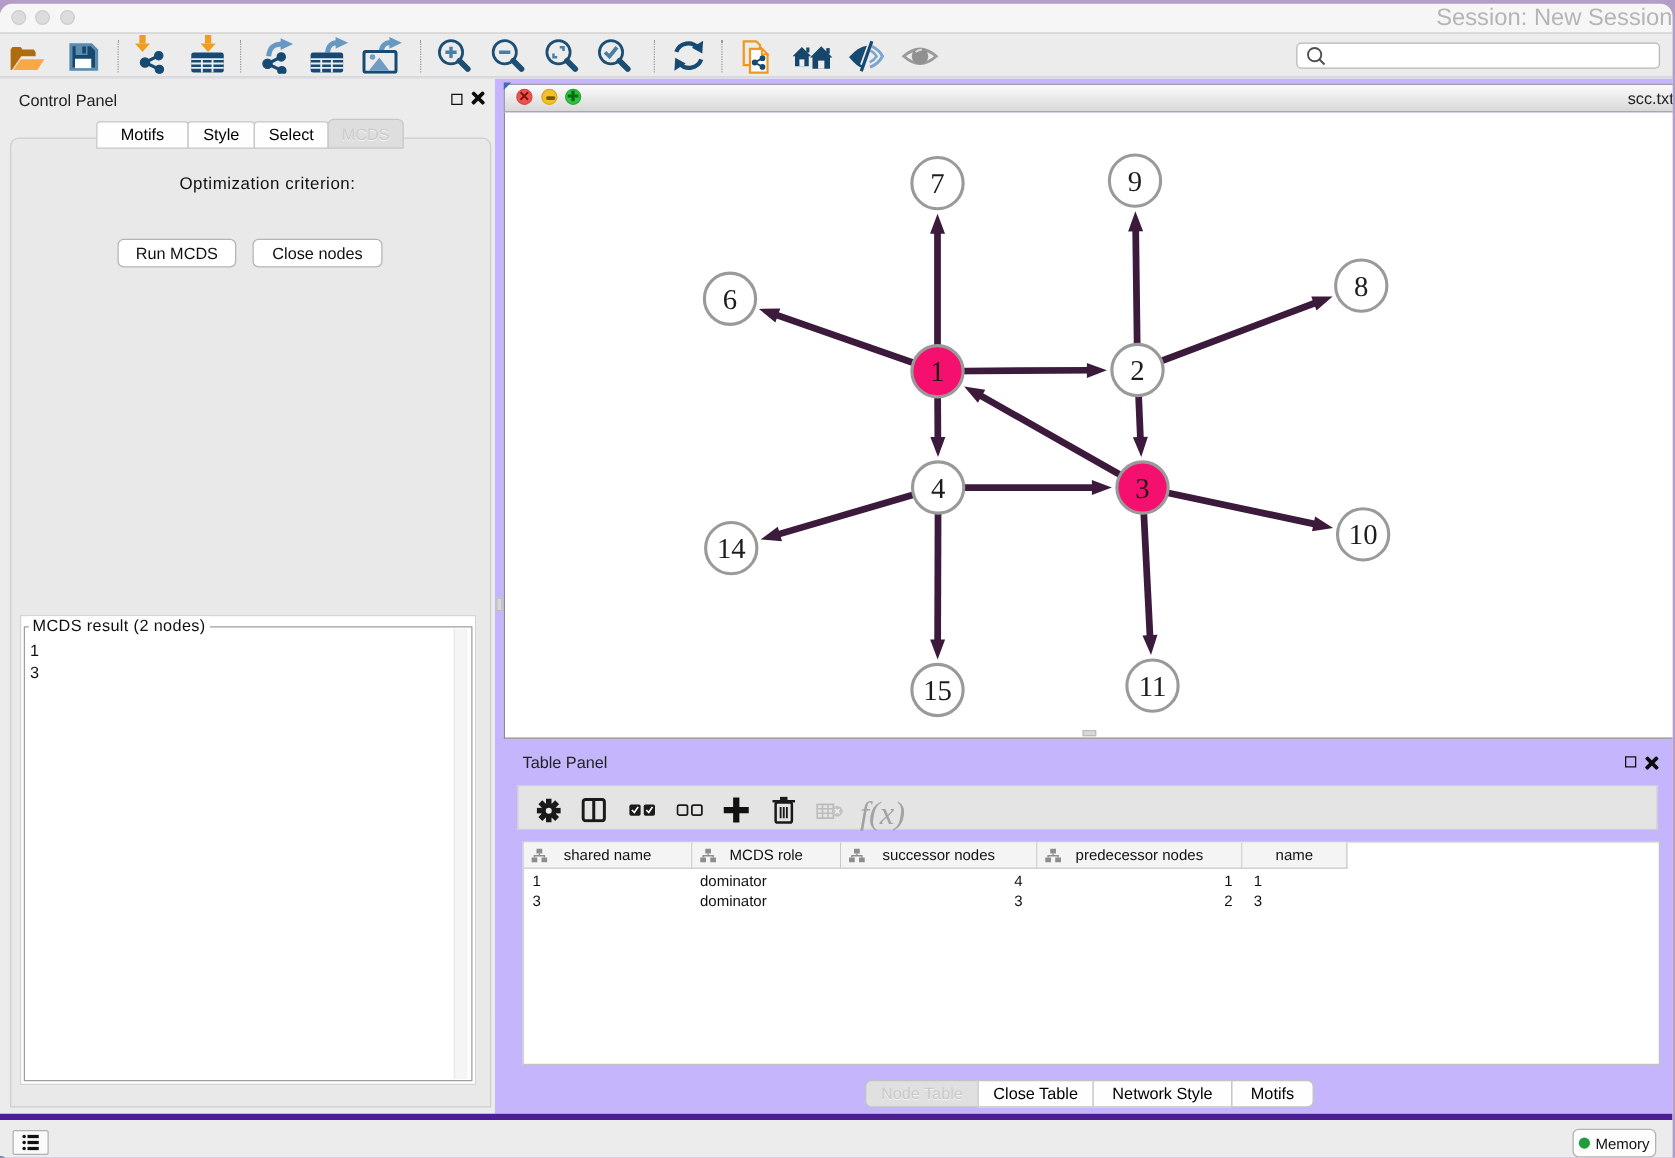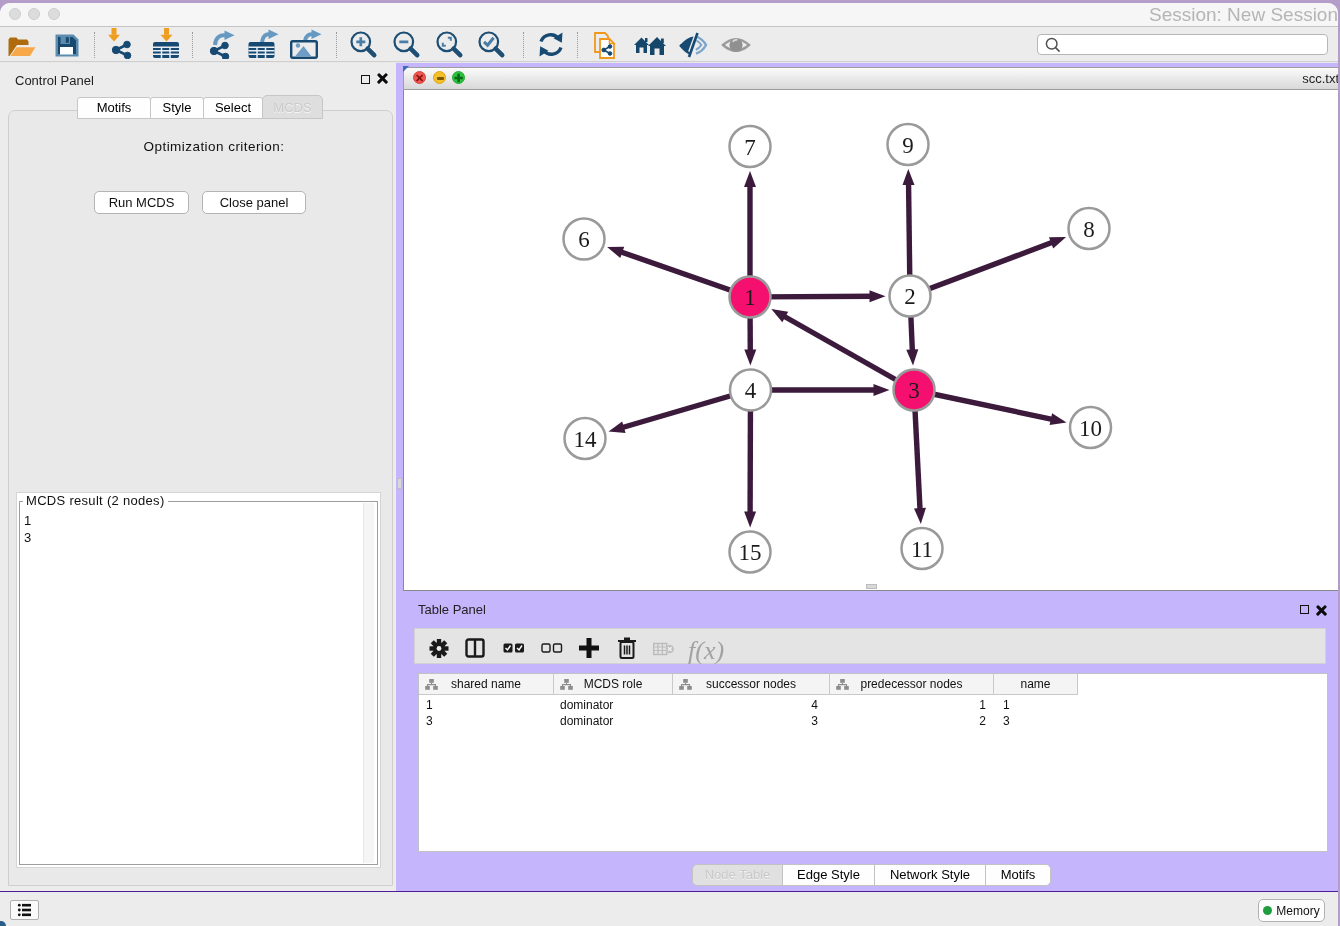--- a/index.html
+++ b/index.html
@@ -80,21 +80,21 @@
   background:#fff; border:1px solid #c2c2c2; }
 .th { position:absolute; top:0; height:21px; background:#f4f4f4;
   border-right:1px solid #c9c9c9; border-bottom:1px solid #c9c9c9;
   font-size:12px; color:#111; text-align:center; line-height:20px; }
 .td { position:absolute; font-size:12px; color:#111; height:16px; line-height:16px; }
 .th svg.thi { position:absolute; left:6px; top:4px; }
 .bt { position:absolute; top:268px; height:22px; background:#fefefe;
   border:1px solid #c3c3c3; font-size:13px; color:#000; text-align:center; line-height:20px; }
 
 #status { position:absolute; left:0; top:888px; width:100%; height:35px;
-  background:#ececec; border-top:1px solid #4c1d95; }
+  background:#ececec; border-top:5px solid #4c1d95; }
 #mem { position:absolute; right:13px; top:7px; width:67px; height:23px;
   background:#fdfdfd; border:1px solid #b2b2b2; border-radius:5px;
   font-size:12px; color:#111; text-align:center; line-height:22px; }
 #listbtn { position:absolute; left:10px; top:8px; width:29px; height:20px;
   background:#fafafa; border:1px solid #b0b0b0; border-radius:2px; }
 </style>
 </head>
 <body>
 <div id="app">
   <div id="titlebar">
@@ -232,21 +232,21 @@
       <div id="cp-h">Control Panel</div>
       <div class="wbtn-sq" style="left:361px"></div>
       <div class="wbtn-x" style="left:377px"></div>
       <div id="cp-box"></div>
       <div class="tab" style="left:77px; top:34px; width:74px;">Motifs</div>
       <div class="tab" style="left:150px; top:34px; width:54px;">Style</div>
       <div class="tab" style="left:203px; top:34px; width:60px;">Select</div>
       <div class="tab tabsel" style="left:262px; top:32px; width:61px; height:24px; line-height:24px;">MCDS</div>
       <div id="opt-label">Optimization criterion:</div>
       <div class="btn" style="left:94px; width:95px;">Run MCDS</div>
-      <div class="btn" style="left:202px; width:104px;">Close panel</div>
+      <div class="btn" style="left:202px; width:104px;">Close nodes</div>
       <div id="mcds">
         <div class="fs">
           <div class="legend">MCDS result (2 nodes)</div>
         </div>
         <div class="ln" style="top:20px;">1</div>
         <div class="ln" style="top:36.5px;">3</div>
         <div id="fs-scroll"></div>
       </div>
     </div>
     <div style="position:absolute; left:397px; top:415px; width:5px; height:11px; background:#d8d8d8; border:1px solid #bdbdbd; z-index:5;"></div>
@@ -409,21 +409,21 @@
         <div class="td" style="left:254px; top:23px; width:145px; text-align:right;">4</div>
         <div class="td" style="left:411px; top:23px; width:156px; text-align:right;">1</div>
         <div class="td" style="left:584px; top:23px;">1</div>
         <div class="td" style="left:7px; top:39px;">3</div>
         <div class="td" style="left:141px; top:39px;">dominator</div>
         <div class="td" style="left:254px; top:39px; width:145px; text-align:right;">3</div>
         <div class="td" style="left:411px; top:39px; width:156px; text-align:right;">2</div>
         <div class="td" style="left:584px; top:39px;">3</div>
       </div>
       <div class="bt" style="left:289px; width:91px; background:#e0e0e0; color:#c9c9c9; border-radius:5px 0 0 5px; text-shadow:0 1px 0 #f3f3f3;">Node Table</div>
-      <div class="bt" style="left:379px; width:93px;">Edge Style</div>
+      <div class="bt" style="left:379px; width:93px;">Close Table</div>
       <div class="bt" style="left:471px; width:112px;">Network Style</div>
       <div class="bt" style="left:582px; width:66px; border-radius:0 5px 5px 0;">Motifs</div>
     </div>
   </div>
   <div id="status">
     <div id="listbtn">
       <svg width="27" height="18" viewBox="0 0 27 18">
         <g fill="#111">
           <circle cx="8.3" cy="4.2" r="1.4"></circle>
             <rect x="11" y="2.9" width="9" height="2.6"></rect>

